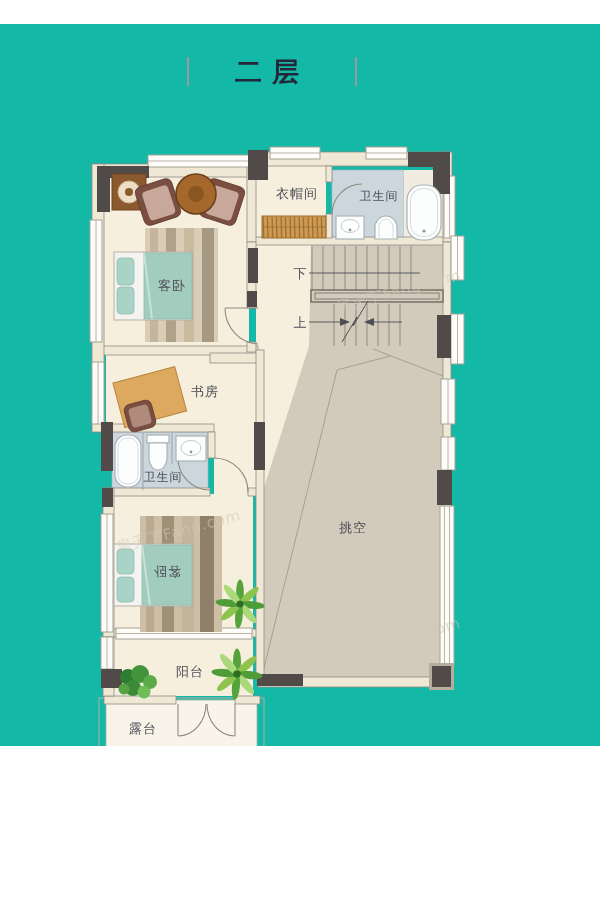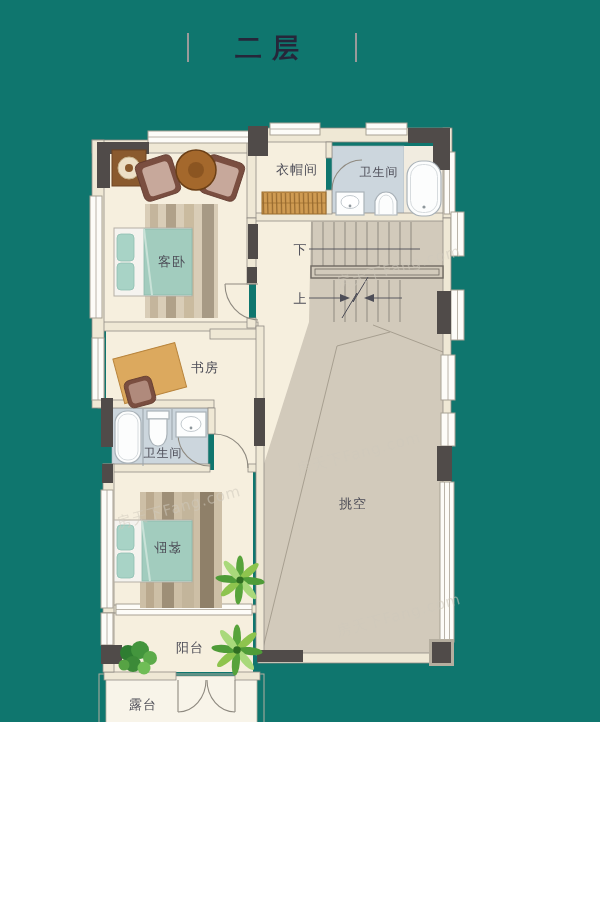--- a/index.html
+++ b/index.html
@@ -1,17 +1,17 @@
 <!DOCTYPE html>
 <html><head>
 <meta charset="utf-8">
 <style>
   html,body{margin:0;padding:0;background:#ffffff;}
-  .page{width:600px;height:722px;position:relative;background:#0f766e;overflow:hidden;
-        font-family:"DejaVu Sans",sans-serif;}
+  .page{width:600px;height:722px;position:relative;background:#14b8a6;overflow:hidden;
+        font-family:"DejaVu Sans",sans-serif;margin-top:24px;}
   svg{display:block;}
   text{font-family:"DejaVu Sans",sans-serif;fill:#4d4d57;}
   .room-label{font-size:13px;letter-spacing:1px;}
   .small-label{font-size:12px;letter-spacing:1px;}
   .stair-label{font-size:13px;}
   .title-text{font-size:27px;font-weight:bold;fill:#26263a;letter-spacing:10px;}
   .watermark{font-size:15px;fill:#cfc9bc;opacity:.55;letter-spacing:1px;}
   .wall{fill:#efe8d5;stroke:#918c84;stroke-width:.8;}
   .darkwall{fill:#504b49;stroke:none;}
   .floor{fill:#f6efde;stroke:none;}

